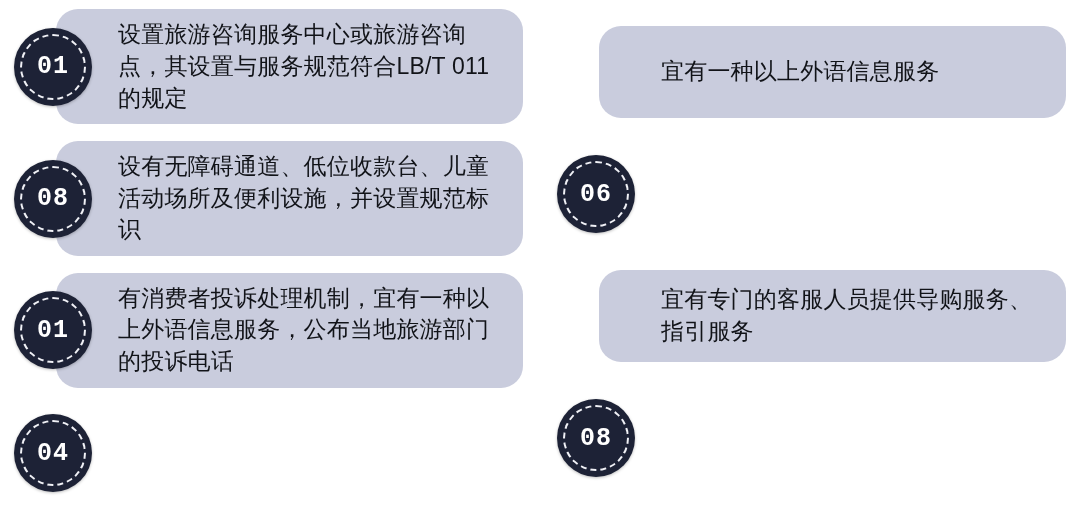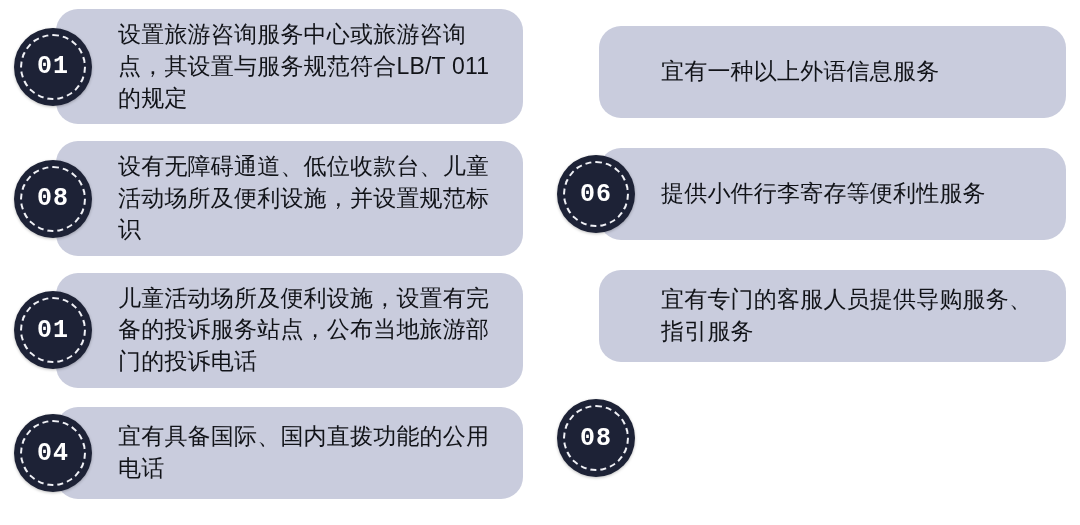--- a/index.html
+++ b/index.html
@@ -127,51 +127,45 @@
           <span class="item-text">设有无障碍通道、低位收款台、儿童活动场所及便利设施，并设置规范标识</span>
         </div>
       </div>
 
       <div class="item">
         <div class="badge">
           <span class="badge-ring"></span>
           <span class="badge-num">01</span>
         </div>
         <div class="item-body tall">
-          <span class="item-text">儿童活动场所及便利设施，设置有完备的投诉服务站点，公布当地旅游部门的投诉电话</span>
+          <span class="item-text">有消费者投诉处理机制，宜有一种以上外语信息服务，公布当地旅游部门的投诉电话</span>
         </div>
       </div>
 
       <div class="item">
         <div class="badge">
           <span class="badge-ring"></span>
           <span class="badge-num">04</span>
-        </div>
-        <div class="item-body">
-          <span class="item-text">宜有具备国际、国内直拨功能的公用电话</span>
         </div>
       </div>
 
     </div>
 
     <div class="column col-right">
 
       <div class="item">
         <div class="item-body">
           <span class="item-text">宜有一种以上外语信息服务</span>
         </div>
       </div>
 
       <div class="item">
         <div class="badge">
           <span class="badge-ring"></span>
           <span class="badge-num">06</span>
-        </div>
-        <div class="item-body">
-          <span class="item-text">提供小件行李寄存等便利性服务</span>
         </div>
       </div>
 
       <div class="item">
         <div class="item-body">
           <span class="item-text">宜有专门的客服人员提供导购服务、指引服务</span>
         </div>
       </div>
 
       <div class="item">

